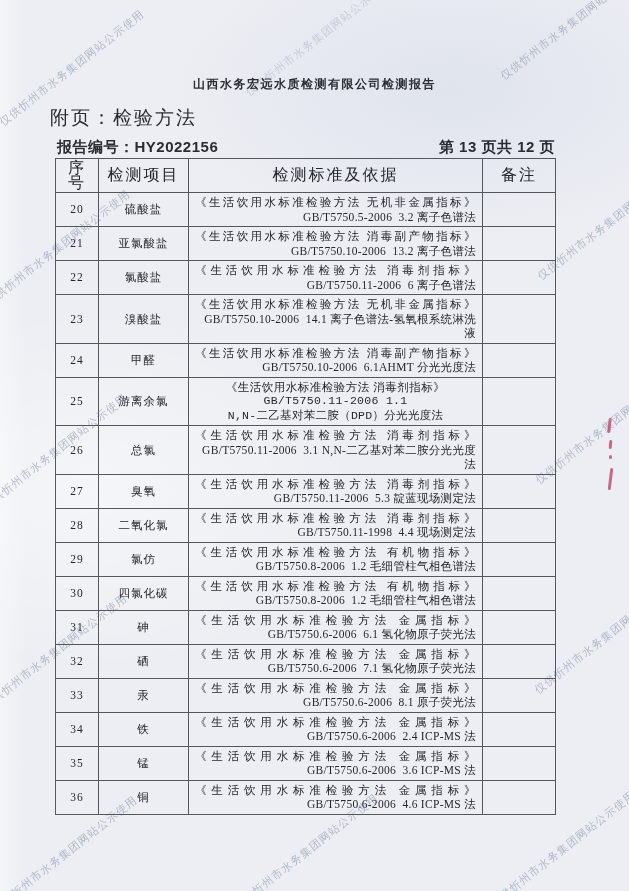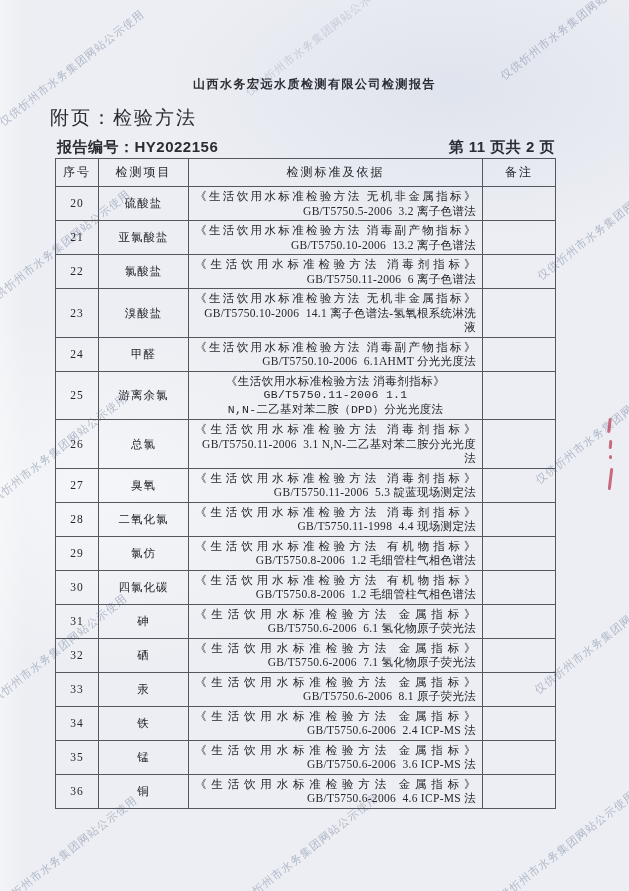--- a/index.html
+++ b/index.html
@@ -50,21 +50,21 @@
   table.report col.c1{width:43px;}
   table.report col.c2{width:90px;}
   table.report col.c3{width:294px;}
   table.report col.c4{width:73px;}
   table.report th, table.report td{
     border:1px solid #54575e;padding:2px 6px;vertical-align:middle;
     overflow:hidden;
   }
   table.report th{
     font-weight:normal;text-align:center;height:23px;
-    letter-spacing:2px;font-size:12px;
+    letter-spacing:2px;font-size:16px;
   }
   td.c-no,td.c-item{text-align:center;letter-spacing:1px;}
   td.c-std{padding:2px 6px;}
   .std-t{text-align:justify;text-align-last:justify;letter-spacing:.5px;}
   .std-b{white-space:pre-wrap;letter-spacing:.3px;text-align:right;}
   tr.center .std-t{text-align:center;text-align-last:center;letter-spacing:.5px;}
   tr.center .std-b{text-align:center;font-family:Liberation Mono, monospace;}
 </style>
 </head>
 <body>
@@ -86,21 +86,21 @@
 
   <div class="redmark" style="left:608px;top:418px;width:3px;height:15px;transform:rotate(6deg)"></div>
   <div class="redmark" style="left:609px;top:440px;width:2.5px;height:9px;transform:rotate(4deg)"></div>
   <div class="redmark" style="left:609px;top:455px;width:3px;height:4px"></div>
   <div class="redmark" style="left:609px;top:468px;width:2.5px;height:22px;transform:rotate(7deg)"></div>
 
   <div class="doc-title">山西水务宏远水质检测有限公司检测报告</div>
   <div class="doc-sub">附页：检验方法</div>
   <div class="meta">
     <span>报告编号：HY2022156</span>
-    <span>第 11 页共 2 页</span>
+    <span>第 13 页共 12 页</span>
   </div>
 
   <table class="report">
     <colgroup>
         <col class="c1">
         <col class="c2">
         <col class="c3">
         <col class="c4">
       </colgroup>
     <thead>

